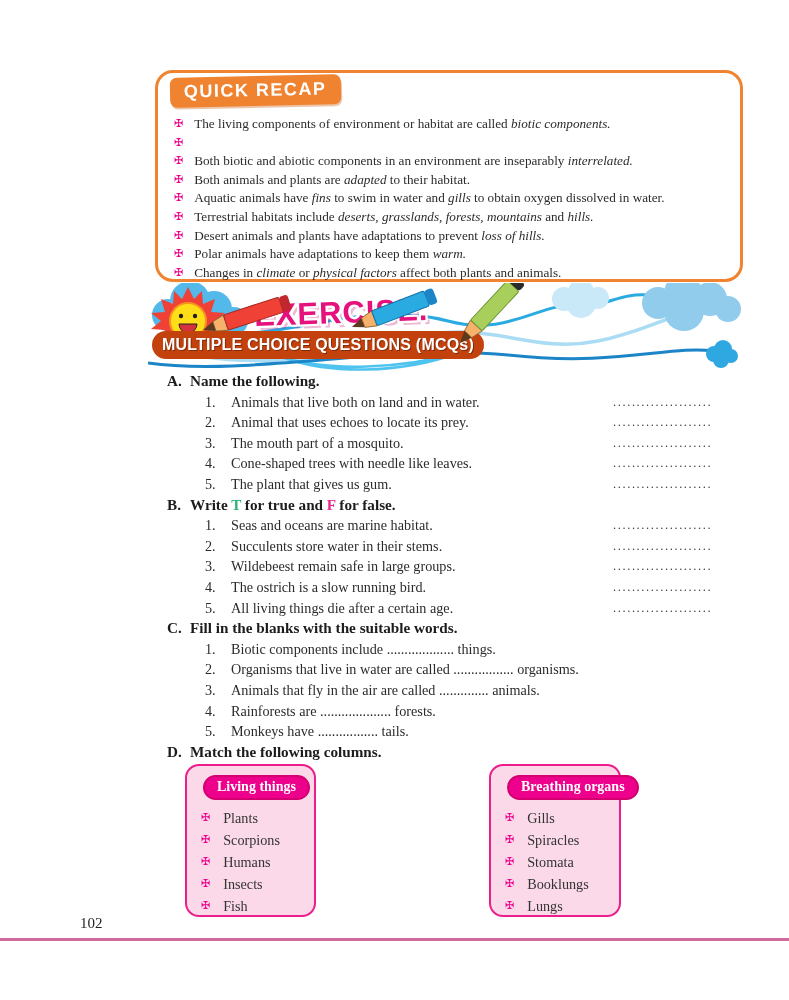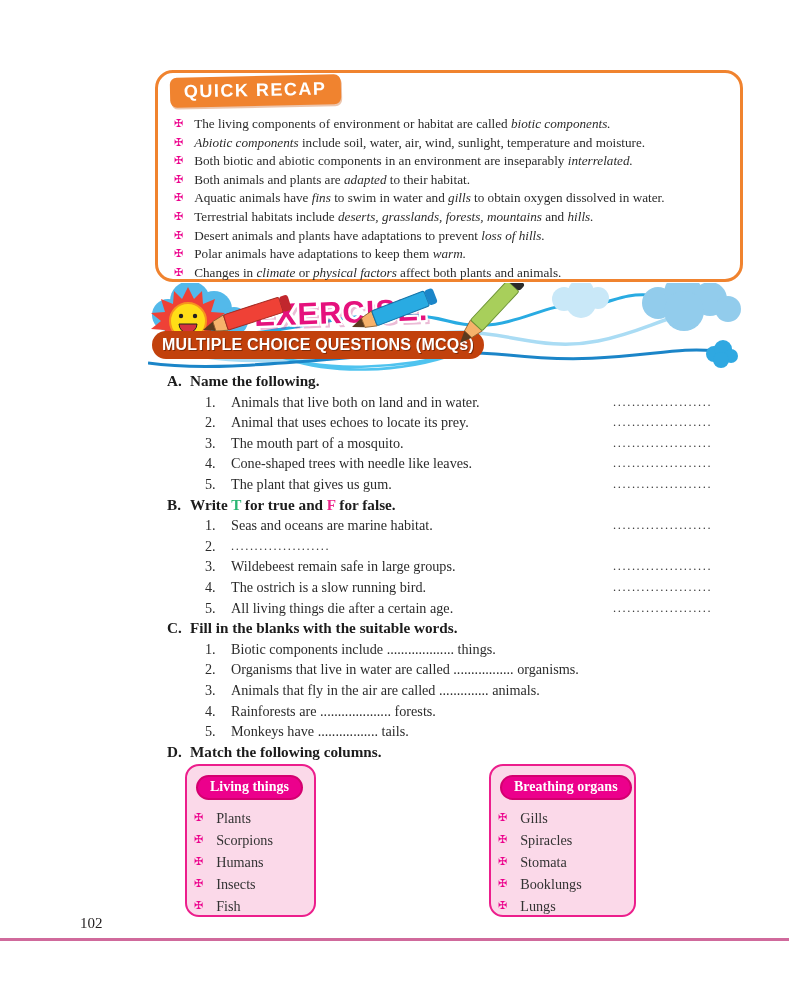--- a/index.html
+++ b/index.html
@@ -43,23 +43,23 @@
   .q-num{width:26px;flex:0 0 auto;}
   .q-text{flex:1;font-family:Liberation Serif, serif;}
   .q-dots{width:100px;flex:0 0 auto;color:#3d3d3d;font-size:12.5px;letter-spacing:1.6px;
           white-space:nowrap;overflow:hidden;text-align:left;}
   .c-g{color:#2BB673;}
   .c-p{color:#EC268B;}
 
   
   .match-box{position:absolute;top:764px;height:153px;background:#FBD9E9;
              border:2.5px solid #EC1E8C;border-radius:14px;box-sizing:border-box;
-             padding:9px 0 0 5px;}
+             padding:9px 0 0 12px;}
   .match-box.left{left:185px;width:131px;}
-  .match-box.right{left:489px;width:147px;}
+  .match-box.right{left:489px;width:132px;}
   .match-pill{display:inline-block;background:#EC008C;border:2px solid #D4006F;color:#fff;
               font-weight:bold;font-size:14px;padding:2px 12px 3px;border-radius:999px;
               margin-left:4px;white-space:nowrap;}
   .match-list{margin:7px 0 0 2px;padding:0;list-style:none;}
   .match-list li{display:flex;gap:13px;line-height:22px;font-size:14.2px;color:#333;}
 
   
   .page-num{position:absolute;left:80px;top:915px;font-size:15px;color:#231F20;}
   .footer-rule{position:absolute;left:0;top:938px;width:789px;height:2.5px;background:#D06A9C;}
 </style>
@@ -71,21 +71,20 @@
   <div class="recap-box">
     <div class="recap-badge">QUICK RECAP</div>
     <ul class="recap-list">
 
     <li>
           <span class="bullet">✠</span>
           <span><span>The living components of environment or habitat are called </span><span class="it">biotic components.</span></span>
         </li>
         <li>
           <span class="bullet">✠</span>
-          <span><span class="it">Abiotic components</span><span> include soil, water, air, wind, sunlight, temperature and moisture.</span></span>
         </li>
         <li>
           <span class="bullet">✠</span>
           <span><span>Both biotic and abiotic components in an environment are inseparably </span><span class="it">interrelated.</span></span>
         </li>
         <li>
           <span class="bullet">✠</span>
           <span><span>Both animals and plants are </span><span class="it">adapted</span><span> to their habitat.</span></span>
         </li>
         <li>
@@ -225,20 +224,21 @@
         </div>
         <div>
 
         <div class="q-row">
               <span class="q-num">1.</span>
               <span class="q-text">Seas and oceans are marine habitat.</span>
               <span class="q-dots">.........................</span>
             </div>
           <div class="q-row">
               <span class="q-num">2.</span>
+              <span class="q-text">Succulents store water in their stems.</span>
               <span class="q-dots">.........................</span>
             </div>
           <div class="q-row">
               <span class="q-num">3.</span>
               <span class="q-text">Wildebeest remain safe in large groups.</span>
               <span class="q-dots">.........................</span>
             </div>
           <div class="q-row">
               <span class="q-num">4.</span>
               <span class="q-text">The ostrich is a slow running bird.</span>

